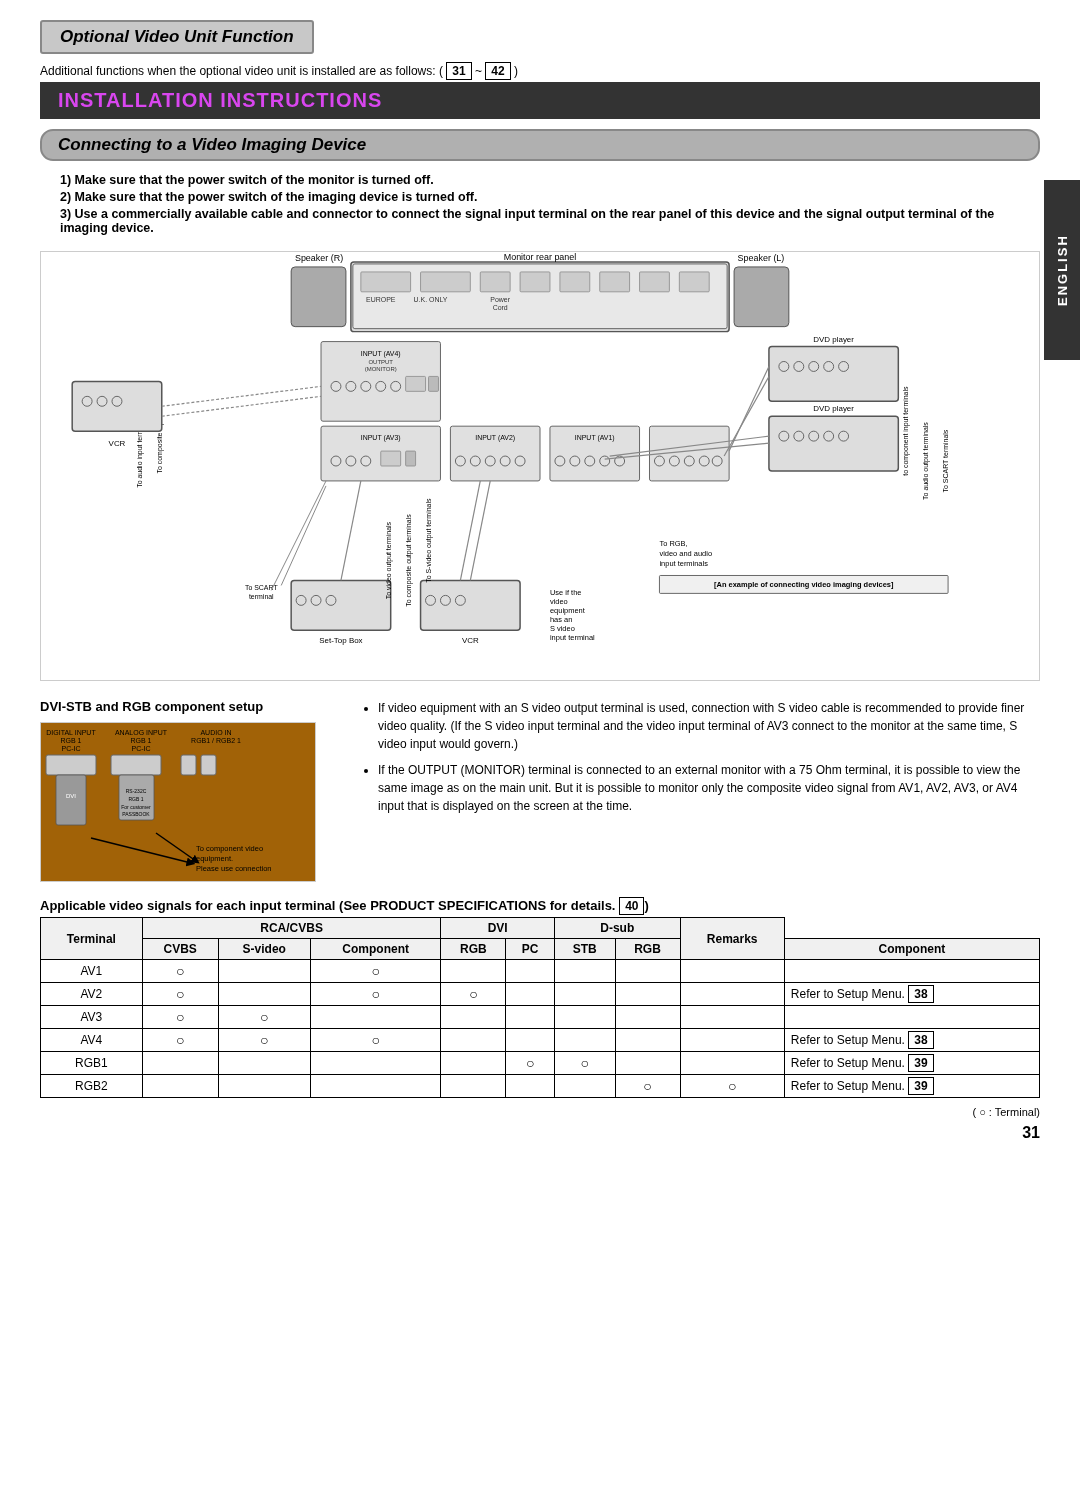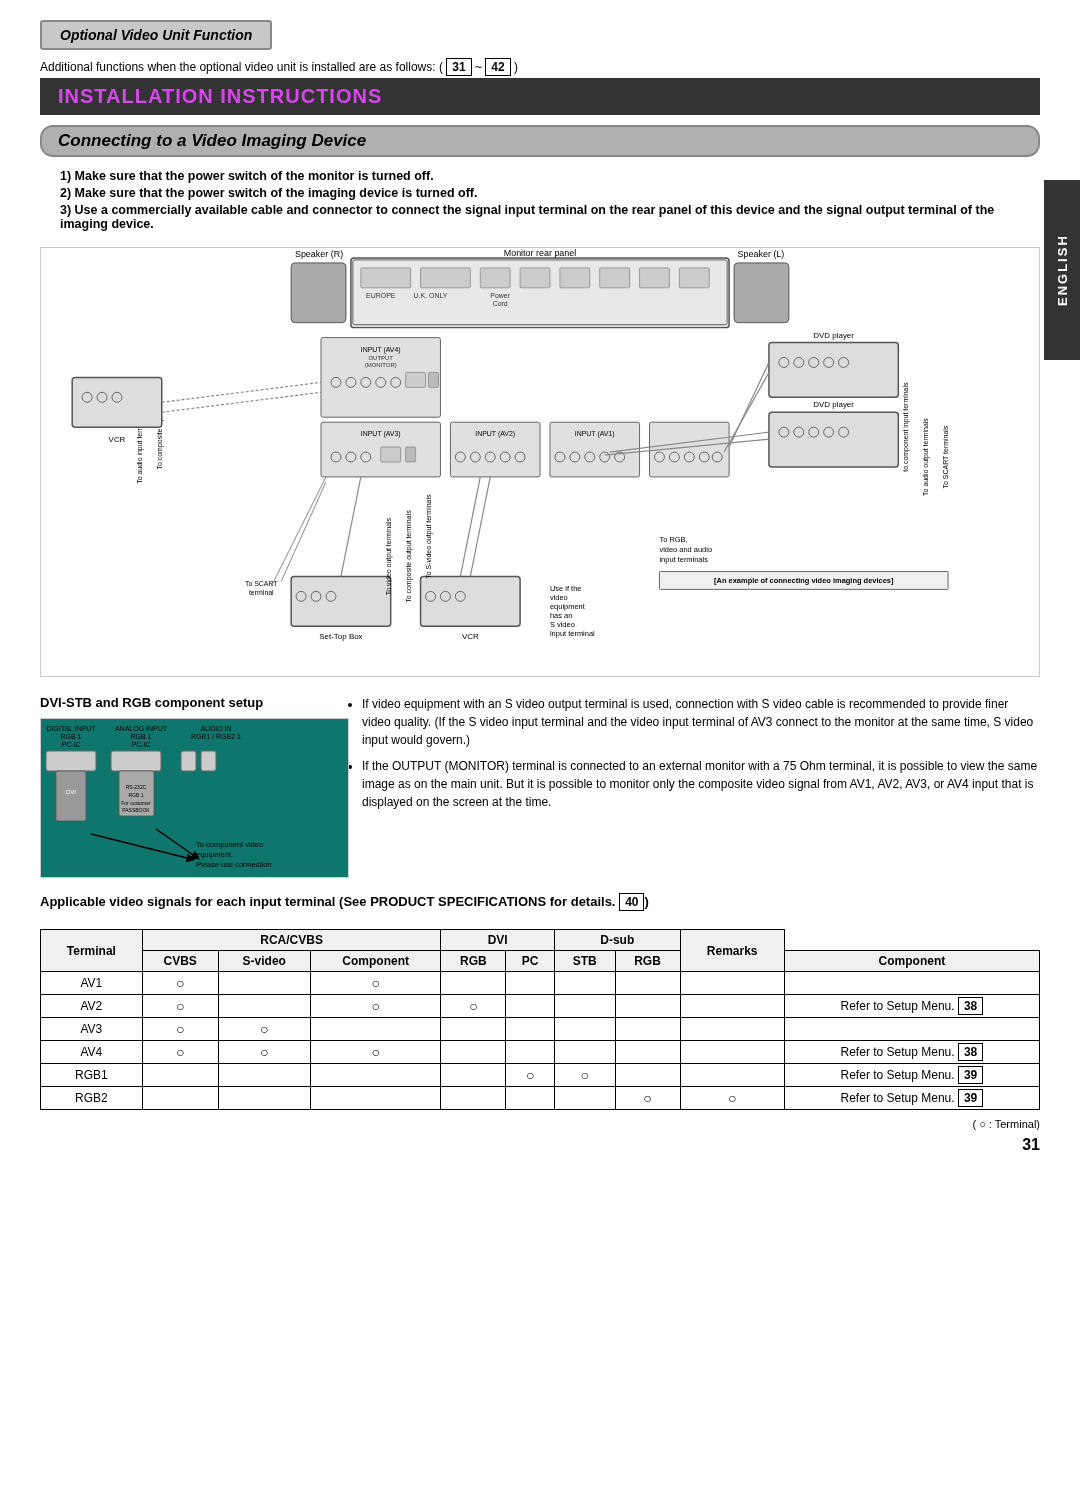--- a/index.html
+++ b/index.html
@@ -17,21 +17,21 @@
     
     .optional-header {
       background: #c8c8c8;
       border: 2px solid #888;
       display: inline-block;
       padding: 5px 18px;
       margin-bottom: 10px;
       border-radius: 3px;
     }
     .optional-header span {
-      font-size: 14px;
+      font-size: 17px;
       font-weight: bold;
       font-style: italic;
       color: #000;
     }
 
     .subtitle-line {
       font-size: 12px;
       margin-bottom: 4px;
     }
     .subtitle-line .box-num {
@@ -96,78 +96,78 @@
 
     
     .diagram-svg {
       width: 100%;
       height: 100%;
     }
 
     
     .dvi-section {
       display: flex;
-      gap: 4px;
+      gap: 20px;
       margin-bottom: 16px;
     }
     .dvi-left {
       width: 300px;
       flex-shrink: 0;
     }
     .dvi-title {
       font-size: 13px;
       font-weight: bold;
       margin-bottom: 8px;
     }
     .dvi-diagram {
-      width: 309px;
+      width: 276px;
       height: 160px;
       border: 1px solid #ccc;
       position: relative;
-      background: #0f766e;
+      background: #a16207;
     }
     .dvi-right {
       flex: 1;
       font-size: 12px;
       line-height: 1.5;
     }
     .dvi-right ul {
       list-style: disc;
       padding-left: 18px;
     }
     .dvi-right ul li {
       margin-bottom: 8px;
     }
 
     
     .applicable-header {
       font-size: 13px;
       font-weight: bold;
-      margin-bottom: 20px;
+      margin-bottom: 4px;
     }
 
     
     .signal-table {
       width: 100%;
       border-collapse: collapse;
       font-size: 12px;
       margin-bottom: 8px;
     }
     .signal-table th, .signal-table td {
       border: 1px solid #000;
       padding: 3px 6px;
       text-align: center;
       vertical-align: middle;
     }
     .signal-table th {
       background: #f0f0f0;
       font-weight: bold;
     }
     .signal-table td.remarks {
-      text-align: center;
+      text-align: left;
     }
     .circle-mark {
       font-size: 14px;
     }
 
     .footnote {
       font-size: 11px;
       text-align: right;
       margin-bottom: 6px;
     }

